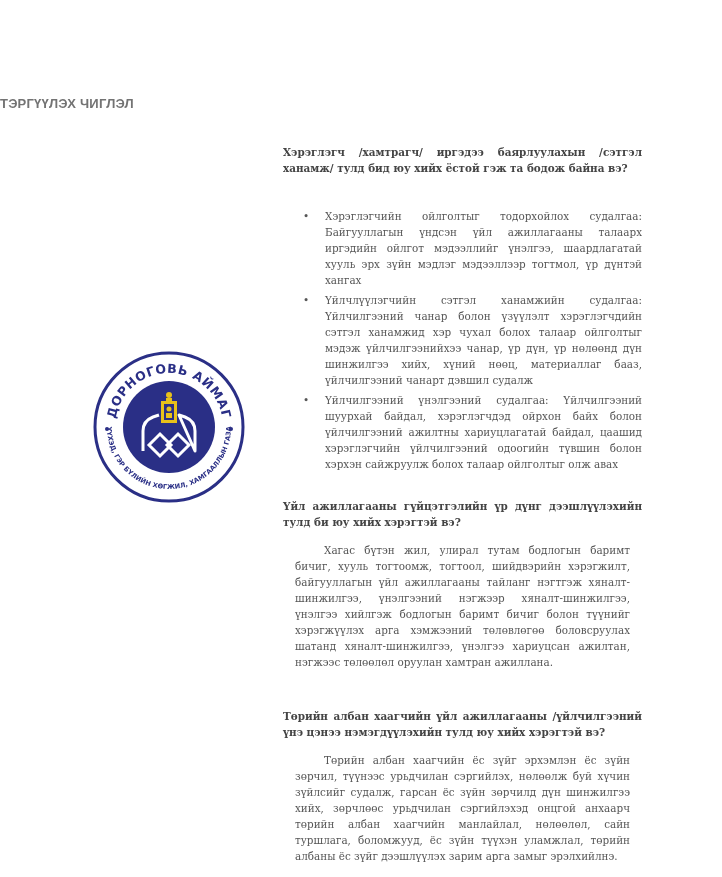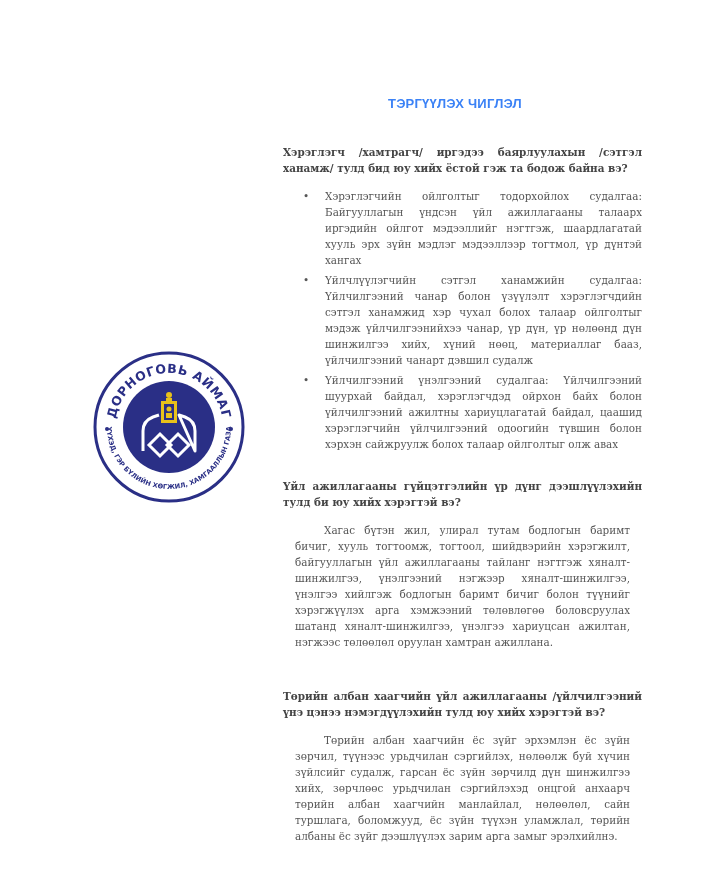--- a/index.html
+++ b/index.html
@@ -1,33 +1,33 @@
 <!DOCTYPE html>
 <html><head>
 <meta charset="utf-8">
 <style>
   html, body { margin: 0; padding: 0; background: #ffffff; }
   body { width: 722px; height: 877px; position: relative; overflow: hidden; }
   .page-title {
     position: absolute; left: 0; top: 96px; width: 604px;
-    padding-left: 388px; box-sizing: border-box;
+    box-sizing: border-box;
     font-family: "Liberation Sans", sans-serif; font-weight: bold;
-    font-size: 13px; color: #3b82f6; letter-spacing: 0.2px;
+    font-size: 13px; color: #737373; letter-spacing: 0.2px;
   }
   .logo { position: absolute; left: 93px; top: 351px; width: 152px; height: 152px; }
   .content {
     position: absolute; left: 283px; top: 144px; width: 359px;
     font-family: "DejaVu Serif", serif; color: #555555;
     font-size: 10.4px; line-height: 16px;
   }
   .q {
     font-weight: bold; color: #444444; text-align: justify;
     text-align-last: left; margin: 0;
   }
-  .q1 { margin-bottom: 12px; }
+  .q1 { margin-bottom: 32px; }
   ul.bullets { list-style: none; margin: 0; padding: 0 0 0 42px; }
   ul.bullets li { position: relative; text-align: justify; margin-bottom: 4px; }
   ul.bullets li .dot {
     position: absolute; left: -22px; top: 0; color: #555;
   }
   .para { text-align: justify; text-indent: 29px; margin: 12px; }
   .q2 { margin-top: 26px; }
   .q3 { margin-top: 38px; }
 </style>
 </head>
@@ -70,21 +70,21 @@
       <path d="M 74 94 L 85 83 L 96 94 L 85 105 Z"></path>
     </g>
   </svg>
 </div>
 
 <div class="content">
   <p class="q q1">Хэрэглэгч /хамтрагч/ иргэдээ баярлуулахын /сэтгэл ханамж/ тулд бид юу хийх ёстой гэж та бодож байна вэ?</p>
   <ul class="bullets">
     <li>
       <span class="dot">•</span>
-      <span>Хэрэглэгчийн ойлголтыг тодорхойлох судалгаа: Байгууллагын үндсэн үйл ажиллагааны талаарх иргэдийн ойлгот мэдээллийг нэгтгэж, шаардлагатай хууль эрх зүйн мэдлэг мэдээллээр тогтмол, үр дүнтэй хангах</span>
+      <span>Хэрэглэгчийн ойлголтыг тодорхойлох судалгаа: Байгууллагын үндсэн үйл ажиллагааны талаарх иргэдийн ойлгот мэдээллийг үнэлгээ, шаардлагатай хууль эрх зүйн мэдлэг мэдээллээр тогтмол, үр дүнтэй хангах</span>
     </li>
     <li>
       <span class="dot">•</span>
       <span>Үйлчлүүлэгчийн сэтгэл ханамжийн судалгаа: Үйлчилгээний чанар болон үзүүлэлт хэрэглэгчдийн сэтгэл ханамжид хэр чухал болох талаар ойлголтыг мэдэж үйлчилгээнийхээ чанар, үр дүн, үр нөлөөнд дүн шинжилгээ хийх, хүний нөөц, материаллаг бааз, үйлчилгээний чанарт дэвшил судалж</span>
     </li>
     <li>
       <span class="dot">•</span>
       <span>Үйлчилгээний үнэлгээний судалгаа: Үйлчилгээний шуурхай байдал, хэрэглэгчдэд ойрхон байх болон үйлчилгээний ажилтны хариуцлагатай байдал, цаашид хэрэглэгчийн үйлчилгээний одоогийн түвшин болон хэрхэн сайжруулж болох талаар ойлголтыг олж авах</span>
     </li>
   </ul>

